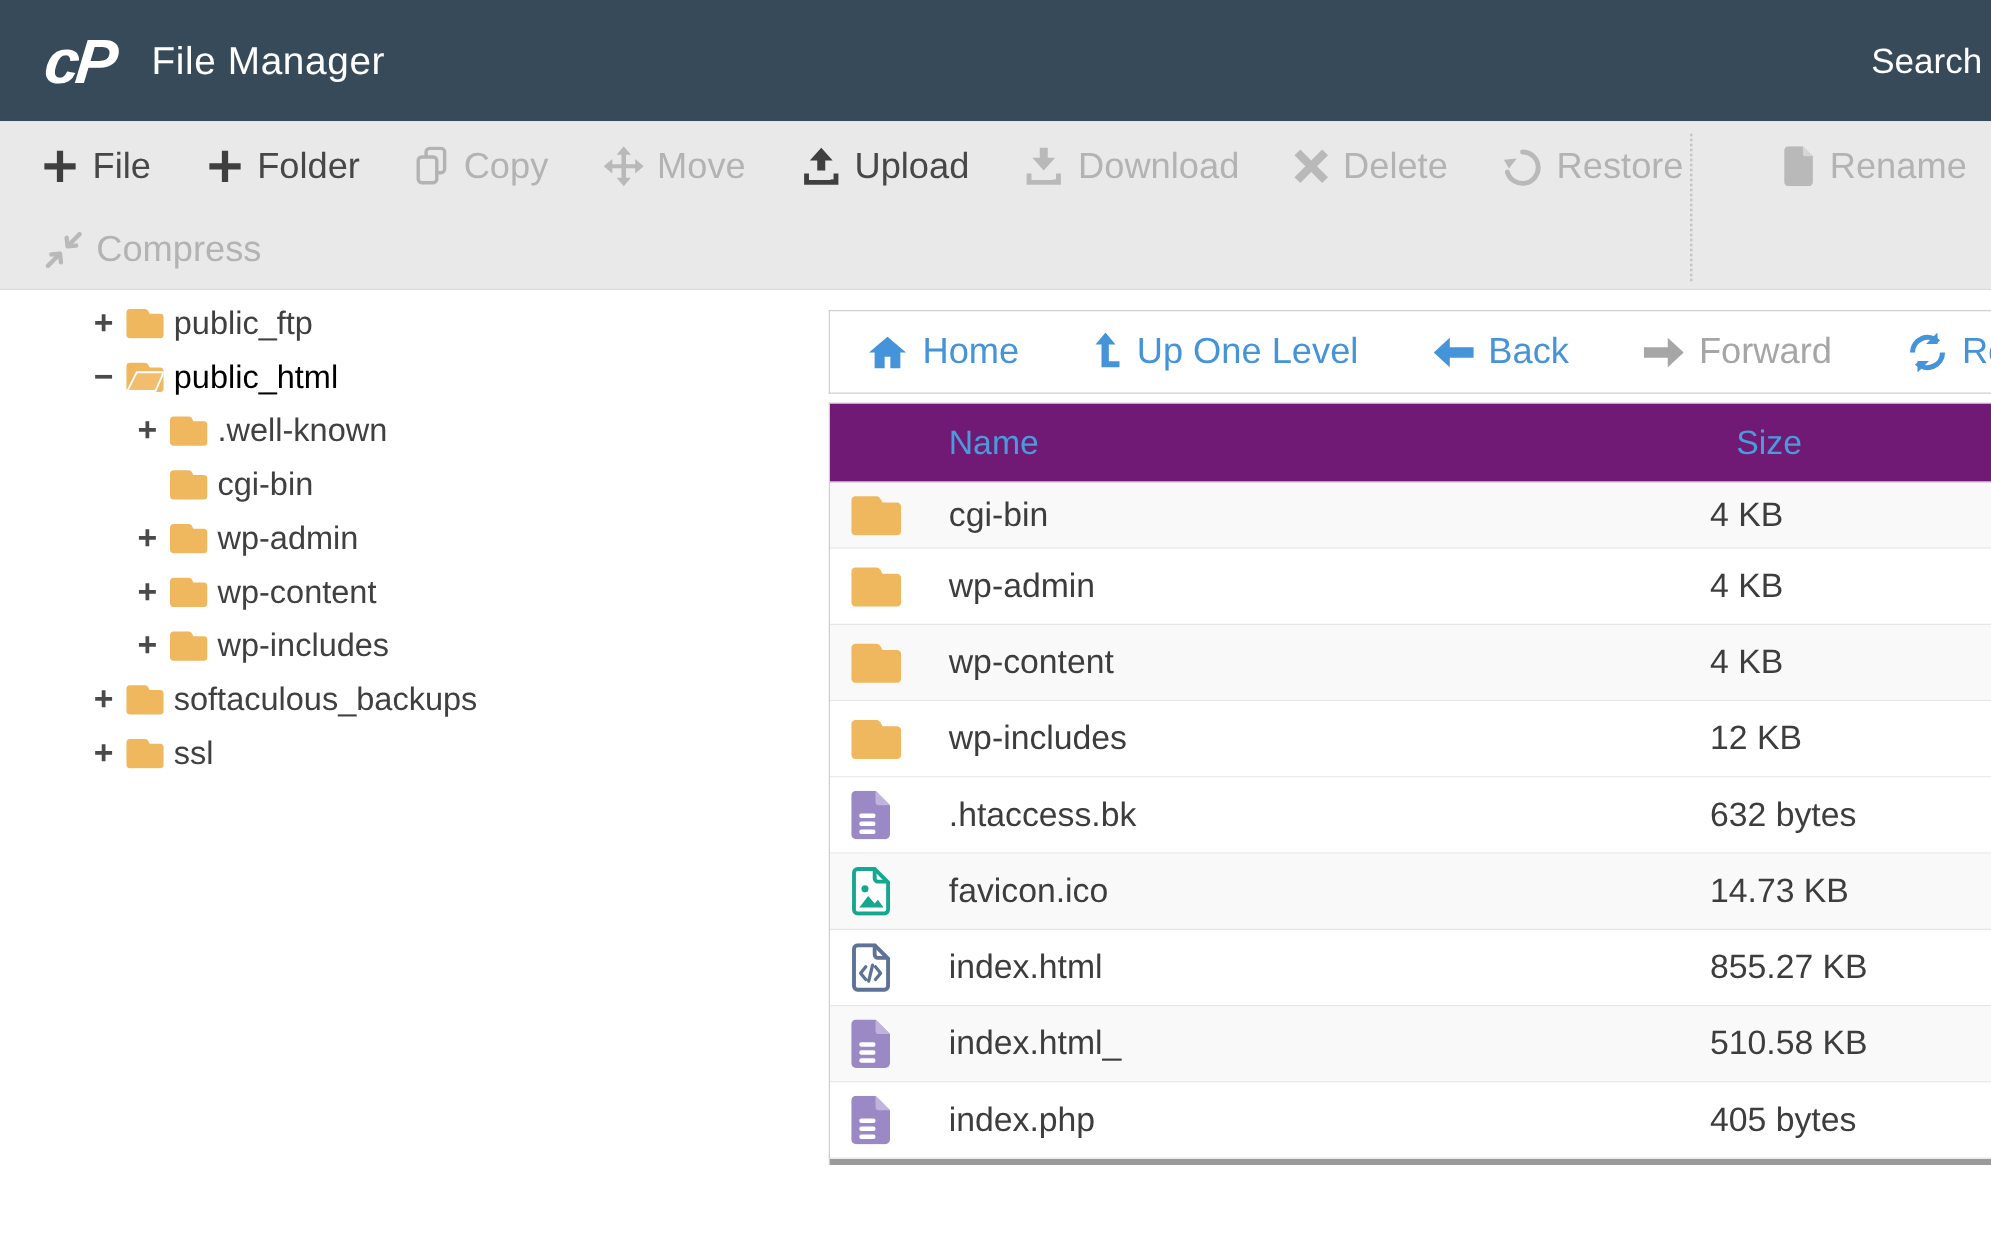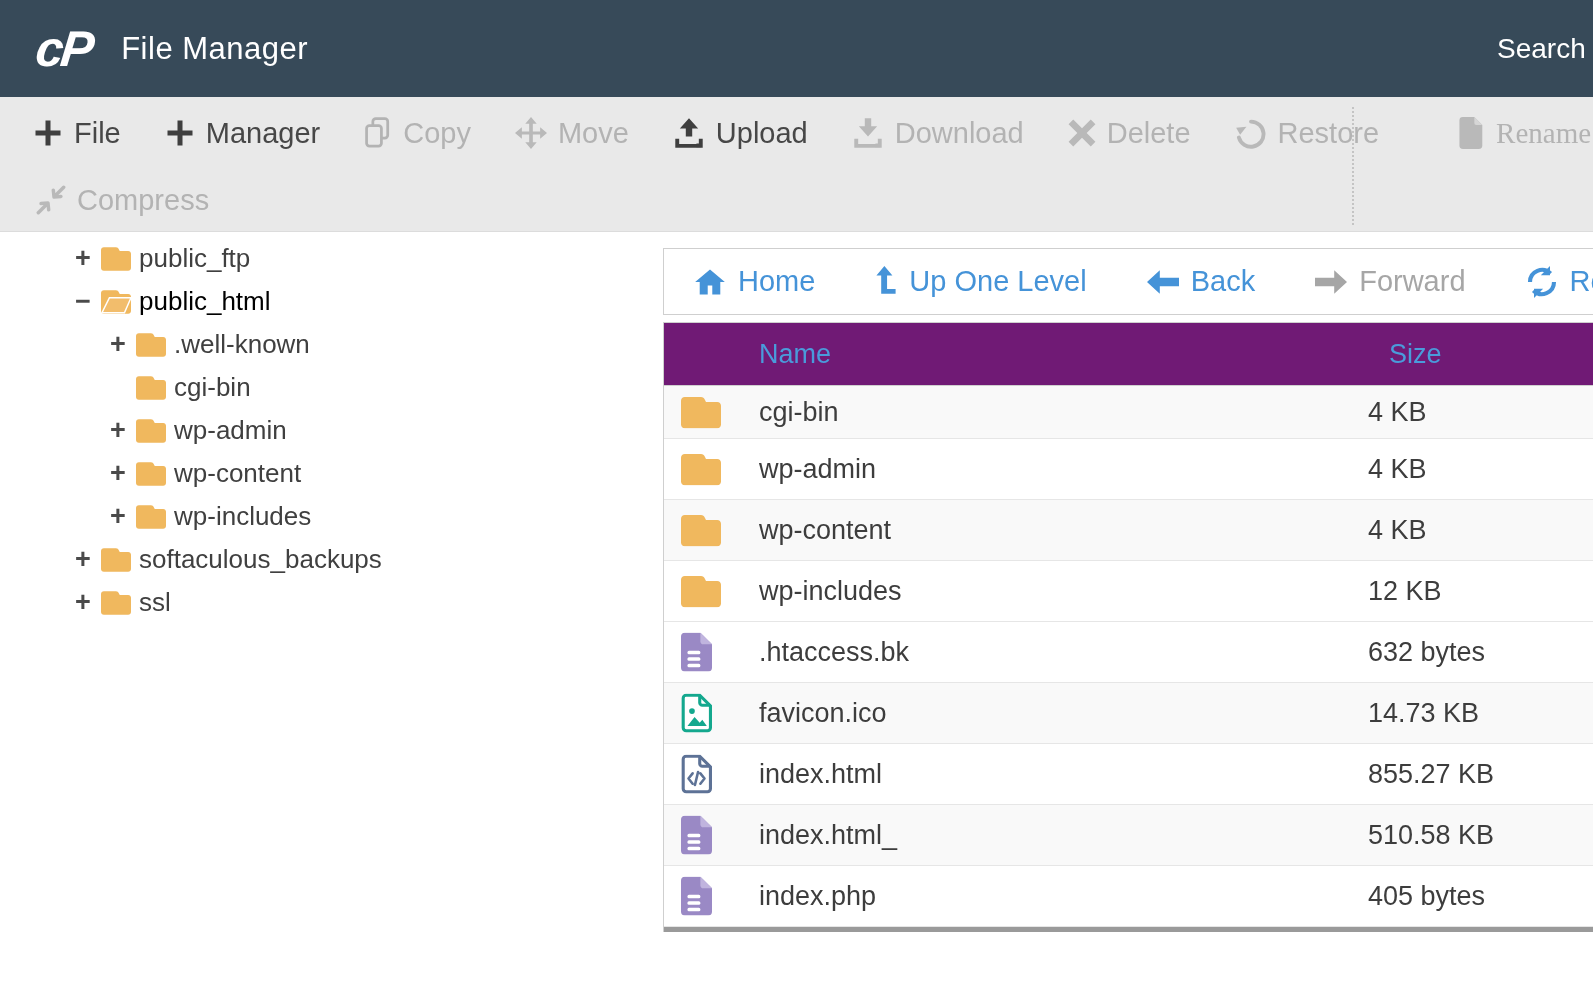--- a/index.html
+++ b/index.html
@@ -17,21 +17,21 @@
   
   .toolbar { position:relative; height:135px; background:#e9e9e9; border-bottom:1px solid #dcdcdc; }
   .tb-row1 { display:flex; align-items:center; height:72px; padding-left:33px; gap:44px; }
   .tb-row2 { display:flex; align-items:center; height:62px; padding-left:36px; }
   .tb-btn { display:flex; align-items:center; gap:11px; background:none; border:none;
     font-family:inherit; font-size:29px; color:#474747; cursor:pointer; white-space:nowrap; }
   .tb-btn.disabled { color:#b3b3b3; cursor:default; }
   .tb-btn svg { display:block; }
   .tb-divider { position:absolute; left:1352px; top:10px; height:118px;
     border-left:2px dotted #c4c4c4; }
-  .tb-btn.after-div { margin-left:36px;font-family:Liberation Serif, serif; }
+  .tb-btn.after-div { margin-left:36px; }
 
   
   .content { position:relative; height:768px; background:#fff; }
 
   
   .tree { position:absolute; left:0; top:5px; width:660px; }
   .tree-item { display:flex; align-items:center; height:43px; font-size:26px; color:#404040;
     cursor:pointer; }
   .tree-item.lvl0 { padding-left:75px; }
   .tree-item.lvl1 { padding-left:110px; }
@@ -86,21 +86,21 @@
       </span>
       <span>File</span>
     </button>
 
     <button class="tb-btn">
       <span>
         <svg width="30" height="30" viewBox="0 0 24 24">
             <path d="M10 2h4v8h8v4h-8v8h-4v-8H2v-4h8z" fill="#3f3f3f"></path>
           </svg>
       </span>
-      <span>Manager</span>
+      <span>Folder</span>
     </button>
 
     <button class="tb-btn disabled">
       <span>
         <svg width="28" height="32" viewBox="0 0 24 28">
           <rect x="7.5" y="1.5" width="13" height="17" rx="2.5" fill="none" stroke="#b3b3b3" stroke-width="2.4"></rect>
           <rect x="2" y="7.5" width="13" height="18" rx="2.5" fill="#e9e9e9" stroke="#b3b3b3" stroke-width="2.4"></rect>
         </svg>
       </span>
       <span>Copy</span>

